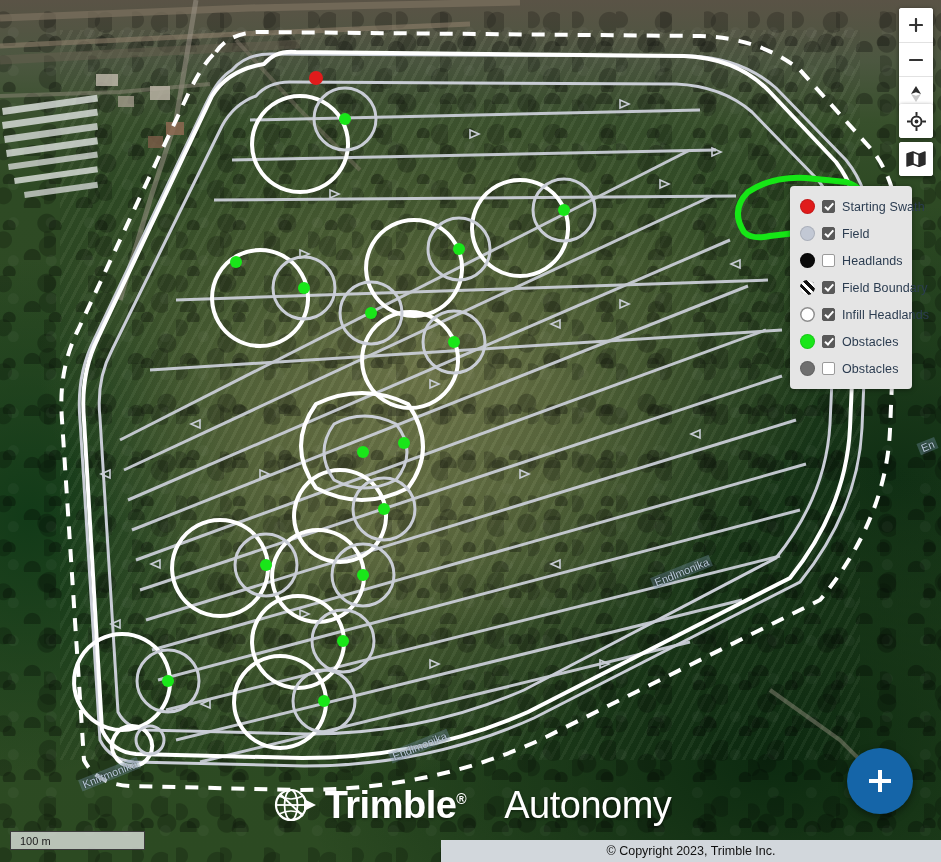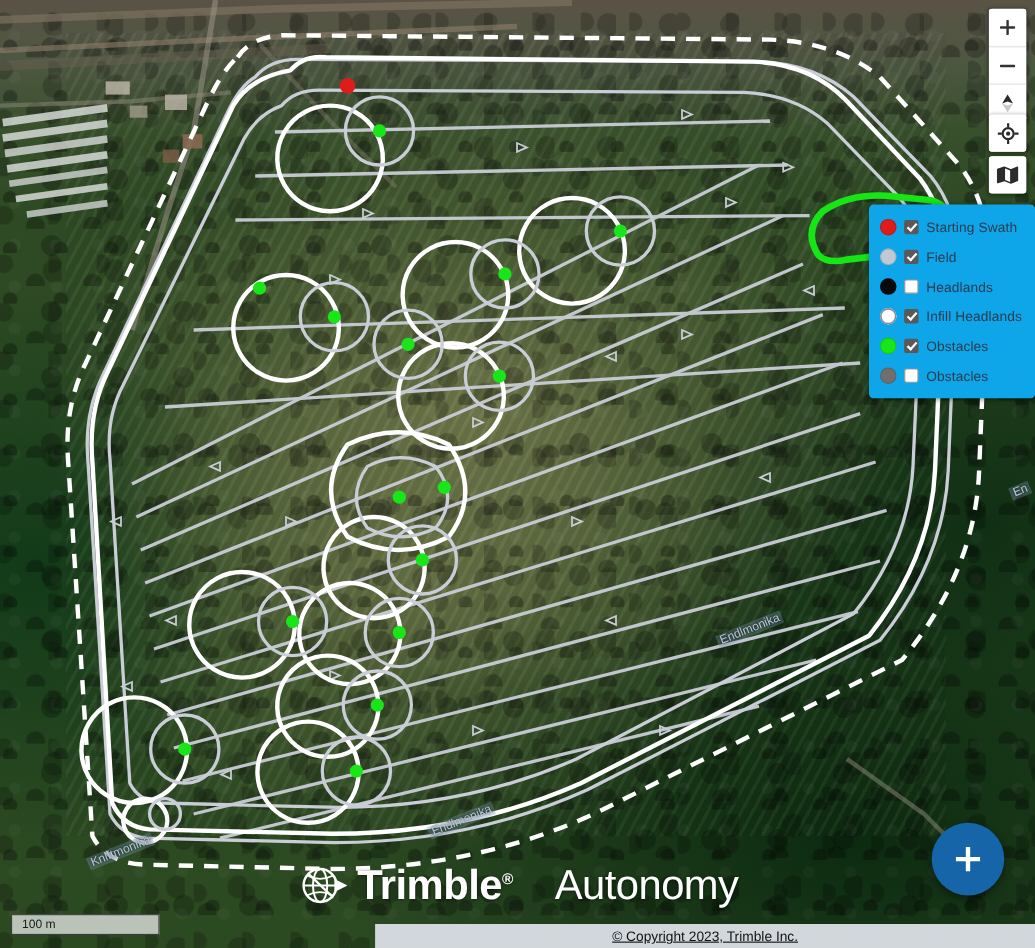--- a/index.html
+++ b/index.html
@@ -78,22 +78,22 @@
   }
   .ctrl-btn + .ctrl-btn { border-top: 1px solid #e2e2e2; }
   #zoom-group { right: 8px; top: 8px; }
   #locate-group { right: 8px; top: 104px; }
   #layers-group { right: 8px; top: 142px; }
 
   
   #legend {
     position: absolute;
     left: 790px; top: 186px;
-    width: 151px;
-    background: #0ea5e9;
+    width: 122px;
+    background: #e5e5e5;
     border-radius: 4px;
     box-shadow: 0 1px 5px rgba(0,0,0,.4);
     padding: 7px 0 7px 0;
     box-sizing: border-box;
   }
   .legend-row {
     display: flex; align-items: center;
     height: 27px;
     padding: 0 6px 0 10px;
     cursor: pointer;
@@ -157,24 +157,24 @@
     letter-spacing: -.5px;
     text-shadow: 0 1px 3px rgba(0,0,0,.5);
   }
   #brand-text b { font-weight: 700; }
   #brand-text span.light { font-weight: 400; margin-left: 28px; }
   #brand-reg { font-size: 14px; vertical-align: super; font-weight: 700; }
 
   
   #copyright {
     position: absolute; right: 0; bottom: 0;
-    width: 600px; height: 22px;
+    width: 500px; height: 22px;
     background: #d2d7dc;
     display: flex; align-items: center; justify-content: center;
-    font-size: 12.5px; color: #111; text-decoration: underline;
+    font-size: 12.5px; color: #111;
   }
 
   
   #fab {
     position: absolute; right: 28px; bottom: 48px;
     width: 66px; height: 66px;
     border-radius: 50%;
     background: #1565a8;
     box-shadow: 0 3px 8px rgba(0,0,0,.45);
     display: flex; align-items: center; justify-content: center;
@@ -419,20 +419,25 @@
         <div class="swatch" style="background: rgb(194, 200, 212);"></div>
         <div class="cb on"></div>
         <div class="legend-label">Field</div>
       </div>
       <div class="legend-row">
         <div class="swatch" style="background: rgb(10, 10, 10);"></div>
         <div class="cb off"></div>
         <div class="legend-label">Headlands</div>
       </div>
       <div class="legend-row">
+        <div class="swatch striped"></div>
+        <div class="cb on"></div>
+        <div class="legend-label">Field Boundary</div>
+      </div>
+      <div class="legend-row">
         <div class="swatch" style="background: rgb(255, 255, 255); box-shadow: rgb(141, 141, 141) 0px 0px 0px 1.5px inset;"></div>
         <div class="cb on"></div>
         <div class="legend-label">Infill Headlands</div>
       </div>
       <div class="legend-row">
         <div class="swatch" style="background: rgb(25, 230, 25);"></div>
         <div class="cb on"></div>
         <div class="legend-label">Obstacles</div>
       </div>
       <div class="legend-row">

